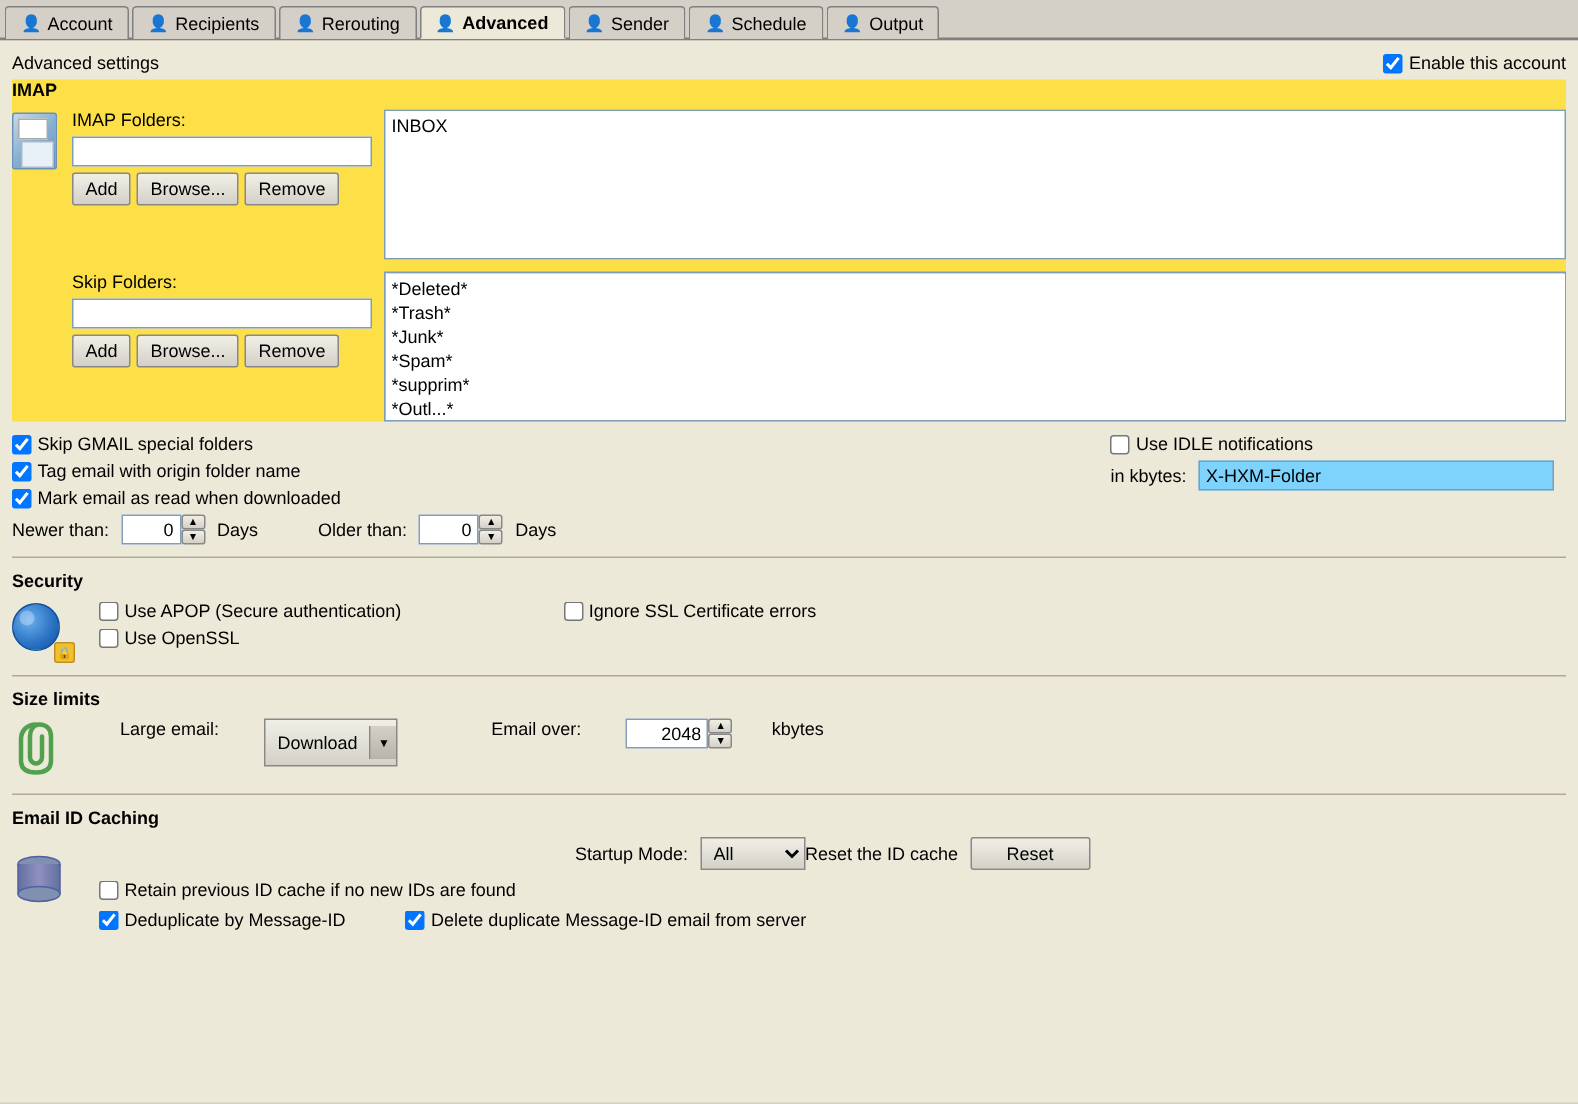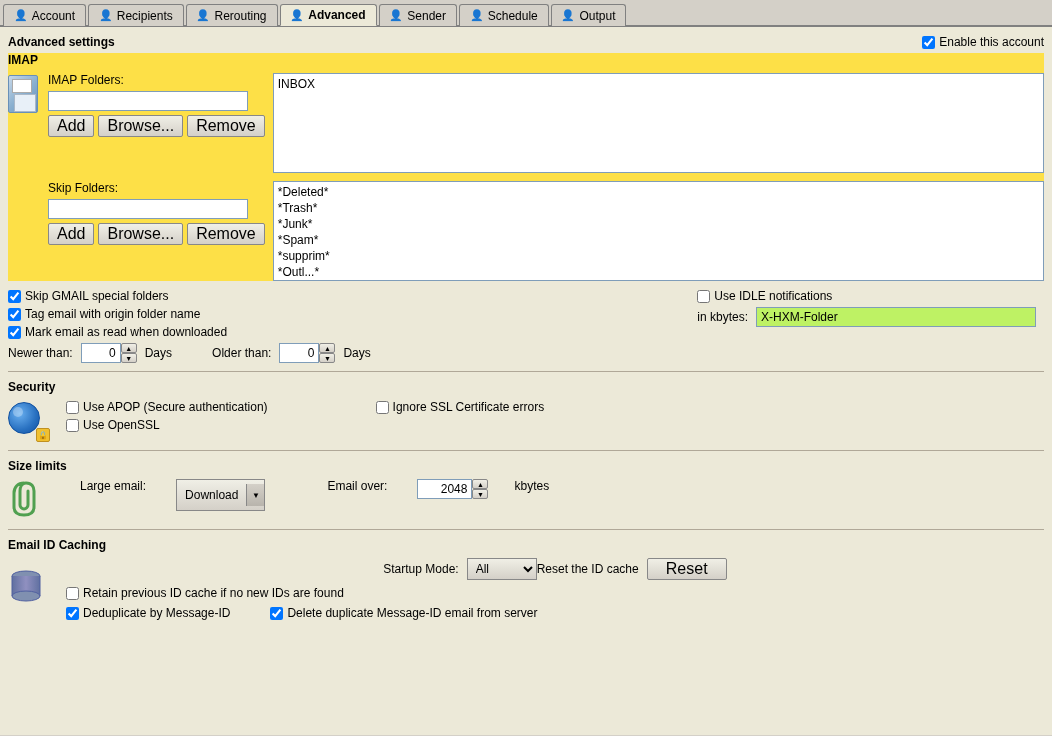--- a/index.html
+++ b/index.html
@@ -144,21 +144,21 @@
       gap: 4px;
     }
 
     button {
       height: 22px;
       padding: 0 8px;
       background: linear-gradient(to bottom, #f0efe6, #d4d0c8);
       border: 1px solid #888;
       border-radius: 2px;
       cursor: pointer;
-      font-size: 16px;
+      font-size: 12px;
     }
 
     .folder-list {
       flex: 1;
       height: 100px;
       border: 1px solid #7f9db9;
       background: white;
       overflow-y: auto;
       padding: 2px;
       font-size: 12px;
@@ -346,21 +346,21 @@
   </div>
   <div class="tab">
     <span class="tab-icon">👤</span>
     <span>Output</span>
   </div>
 </div>
 
 <div class="main">
 
   <div class="top-bar">
-    <span style="font-weight:bold;">Advanced settings</span>
+    <span style="font-weight:normal;">Advanced settings</span>
     <div class="checkbox-row">
       <input type="checkbox" checked="" style="">
       <span>Enable this account</span>
     </div>
   </div>
 
   <div class="imap-section">
     <div class="imap-label">IMAP</div>
 
     <div class="imap-row">
@@ -421,21 +421,21 @@
         <span>Mark email as read when downloaded</span>
       </div>
     </div>
     <div style="display:flex; flex-direction:column; gap:4px; margin-right:8px;">
       <div class="checkbox-row">
         <input type="checkbox" style="">
         <span>Use IDLE notifications</span>
       </div>
       <div class="header-row">
         <span>in kbytes:</span>
-        <input type="text" style="width: 280px; height: 20px; border: 1px solid rgb(127, 157, 185); background: #bef264; padding: 2px 4px; font-size: 12px;" value="X-HXM-Folder">
+        <input type="text" style="width: 237px; height: 20px; border: 1px solid rgb(127, 157, 185); background: #7dd3fc; padding: 2px 4px; font-size: 12px;" value="X-HXM-Folder">
       </div>
     </div>
   </div>
 
   <div style="display:flex; gap:40px; margin-bottom:8px;">
     <div class="age-row">
       <span>Newer than:</span>
       <div class="spinner-input">
         <input type="text" style="width: 40px; height: 20px; border: 1px solid rgb(127, 157, 185); text-align: right; padding: 2px 4px; font-size: 12px;" value="0">
         <div class="spinner-btns">

